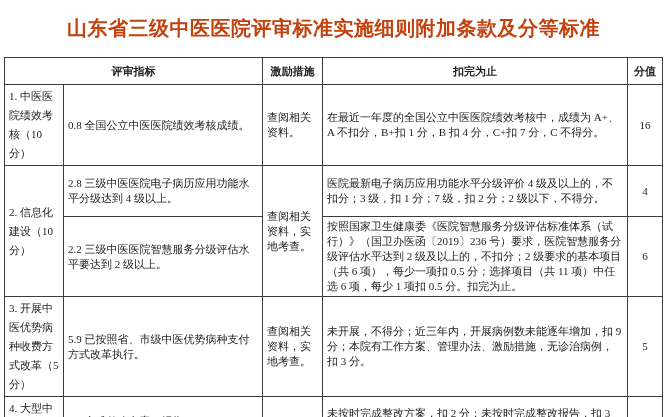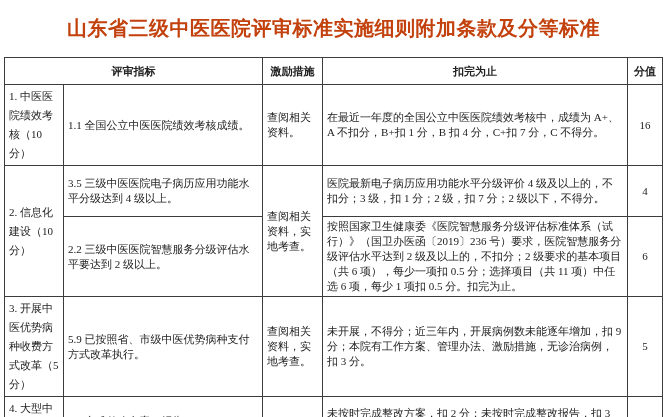--- a/index.html
+++ b/index.html
@@ -76,31 +76,31 @@
       <tr class="r-header">
         <th colspan="2">评审指标</th>
         <th>激励措施</th>
         <th>扣完为止</th>
         <th>分值</th>
       </tr>
     </thead>
     <tbody>
       <tr class="r1">
         <td class="cat">1. 中医医院绩效考核（10 分）</td>
-        <td class="ind">1.1 全国公立中医医院绩效考核成绩。</td>
+        <td class="ind">0.8 全国公立中医医院绩效考核成绩。</td>
         <td class="met">查阅相关资料。</td>
         <td class="det">在最近一年度的全国公立中医医院绩效考核中，成绩为 A+、A 不扣分，B+扣 1 分，B 扣 4 分，C+扣 7 分，C 不得分。</td>
         <td class="sc">16</td>
       </tr>
 
       <tr class="r2a">
         <td class="cat" rowspan="2">2. 信息化建设（10 分）</td>
-        <td class="ind">3.5 三级中医医院电子病历应用功能水平分级达到 4 级以上。</td>
+        <td class="ind">2.8 三级中医医院电子病历应用功能水平分级达到 4 级以上。</td>
         <td class="met" rowspan="2">查阅相关资料，实地考查。</td>
-        <td class="det">医院最新电子病历应用功能水平分级评价 4 级及以上的，不扣分；3 级，扣 1 分；2 级，扣 7 分；2 级以下，不得分。</td>
+        <td class="det">医院最新电子病历应用功能水平分级评价 4 级及以上的，不扣分；3 级，扣 1 分；7 级，扣 2 分；2 级以下，不得分。</td>
         <td class="sc">4</td>
       </tr>
       <tr class="r2b">
         <td class="ind">2.2 三级中医医院智慧服务分级评估水平要达到 2 级以上。</td>
         <td class="det">按照国家卫生健康委《医院智慧服务分级评估标准体系（试行）》（国卫办医函〔2019〕236 号）要求，医院智慧服务分级评估水平达到 2 级及以上的，不扣分；2 级要求的基本项目（共 6 项），每少一项扣 0.5 分；选择项目（共 11 项）中任选 6 项，每少 1 项扣 0.5 分。扣完为止。</td>
         <td class="sc">6</td>
       </tr>
 
       <tr class="r3">
         <td class="cat">3. 开展中医优势病种收费方式改革（5 分）</td>

